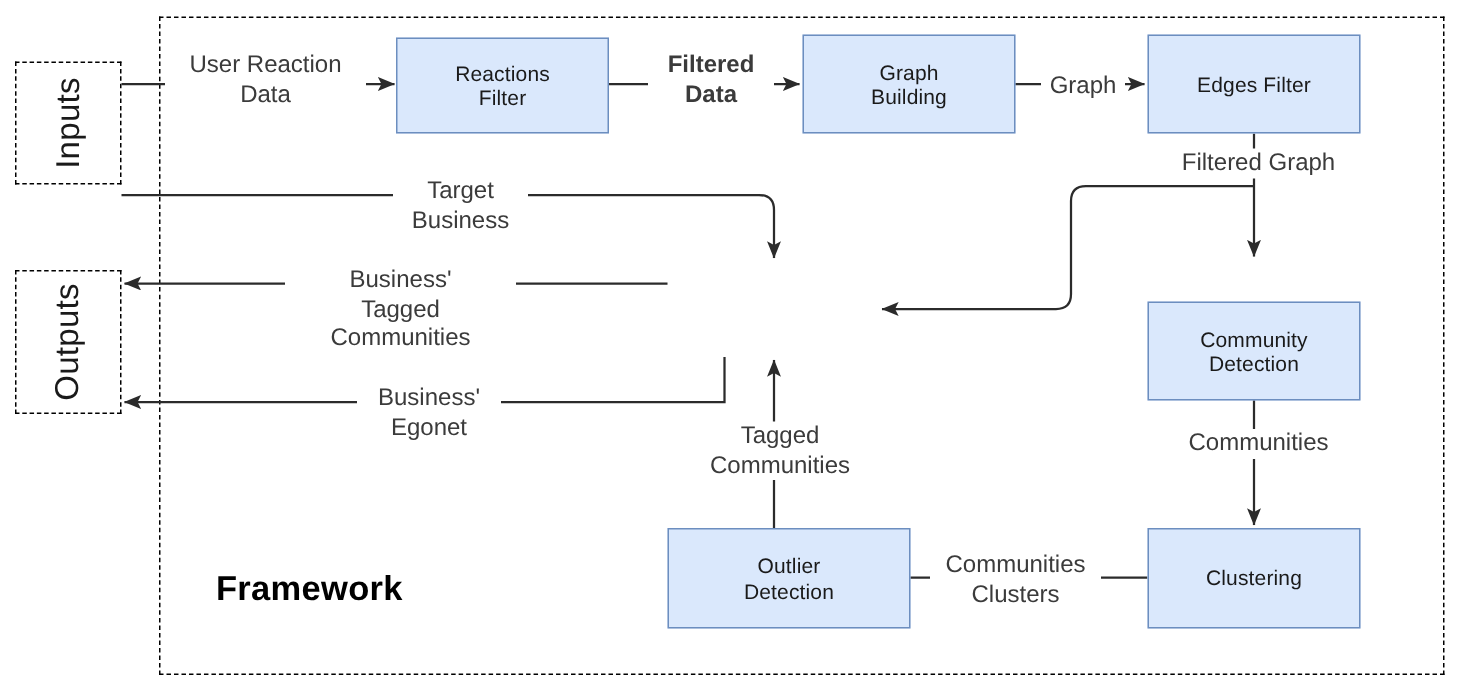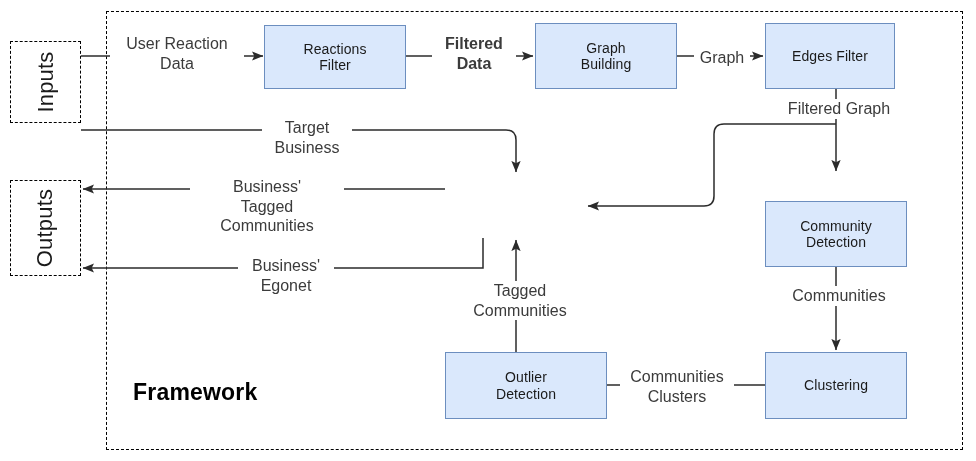--- a/index.html
+++ b/index.html
@@ -117,21 +117,21 @@
     </div>
   </div>
 
   <div class="node" style="left:535px;top:23px;width:142px;height:66px;">
     <div>
       <span>Graph</span>
       <span>Building</span>
     </div>
   </div>
 
-  <div class="node" style="left:765px;top:23px;width:130px;height:66px;">
+  <div class="node" style="left:765px;top:23px;width:142px;height:66px;">
     <div>
       <span>Edges Filter</span>
     </div>
   </div>
 
   <div class="node" style="left:765px;top:173px;width:142px;height:66px;margin-top:28px;">
     <div>
       <span>Community</span>
       <span>Detection</span>
     </div>
@@ -171,15 +171,15 @@
 
   <div class="edgelabel" style="left:262px;top:118px;width:86px;">Target
 Business</div>
 
   <div class="edgelabel" style="left:190px;top:177px;width:150px;">Business'
 Tagged Communities</div>
 
   <div class="edgelabel" style="left:238px;top:256px;width:92px;">Business'
 Egonet</div>
 
-  <div class="framework-label" style="left:133px;top:379px;">Framework</div>
+  <div class="framework-label" style="left:144px;top:379px;">Framework</div>
 
 </div>
 
 </body></html>

